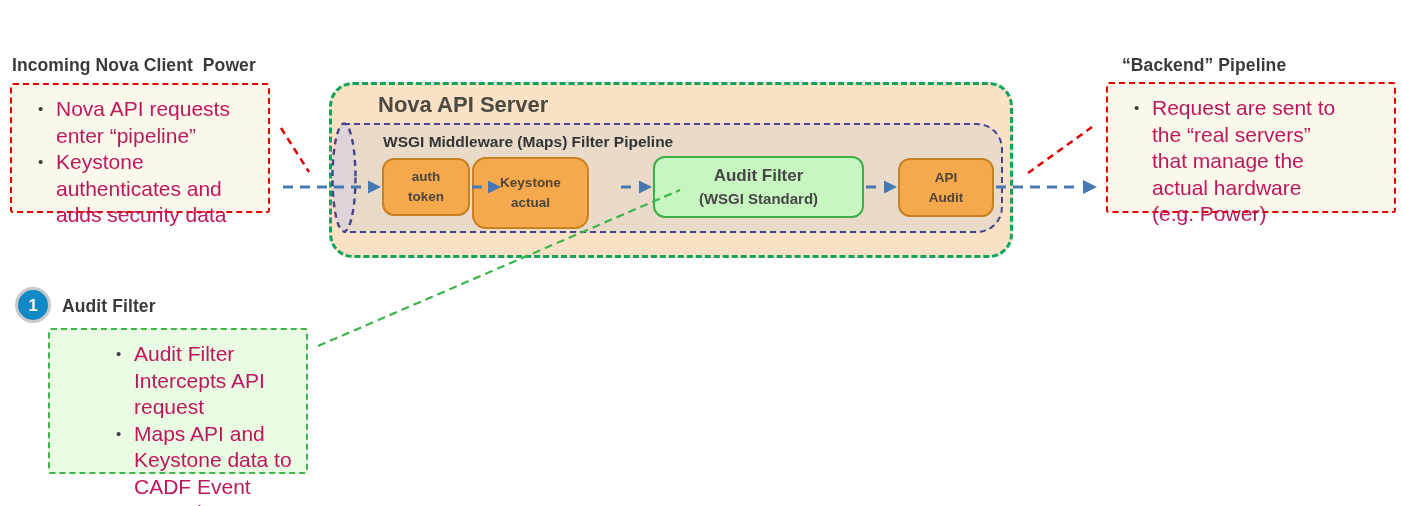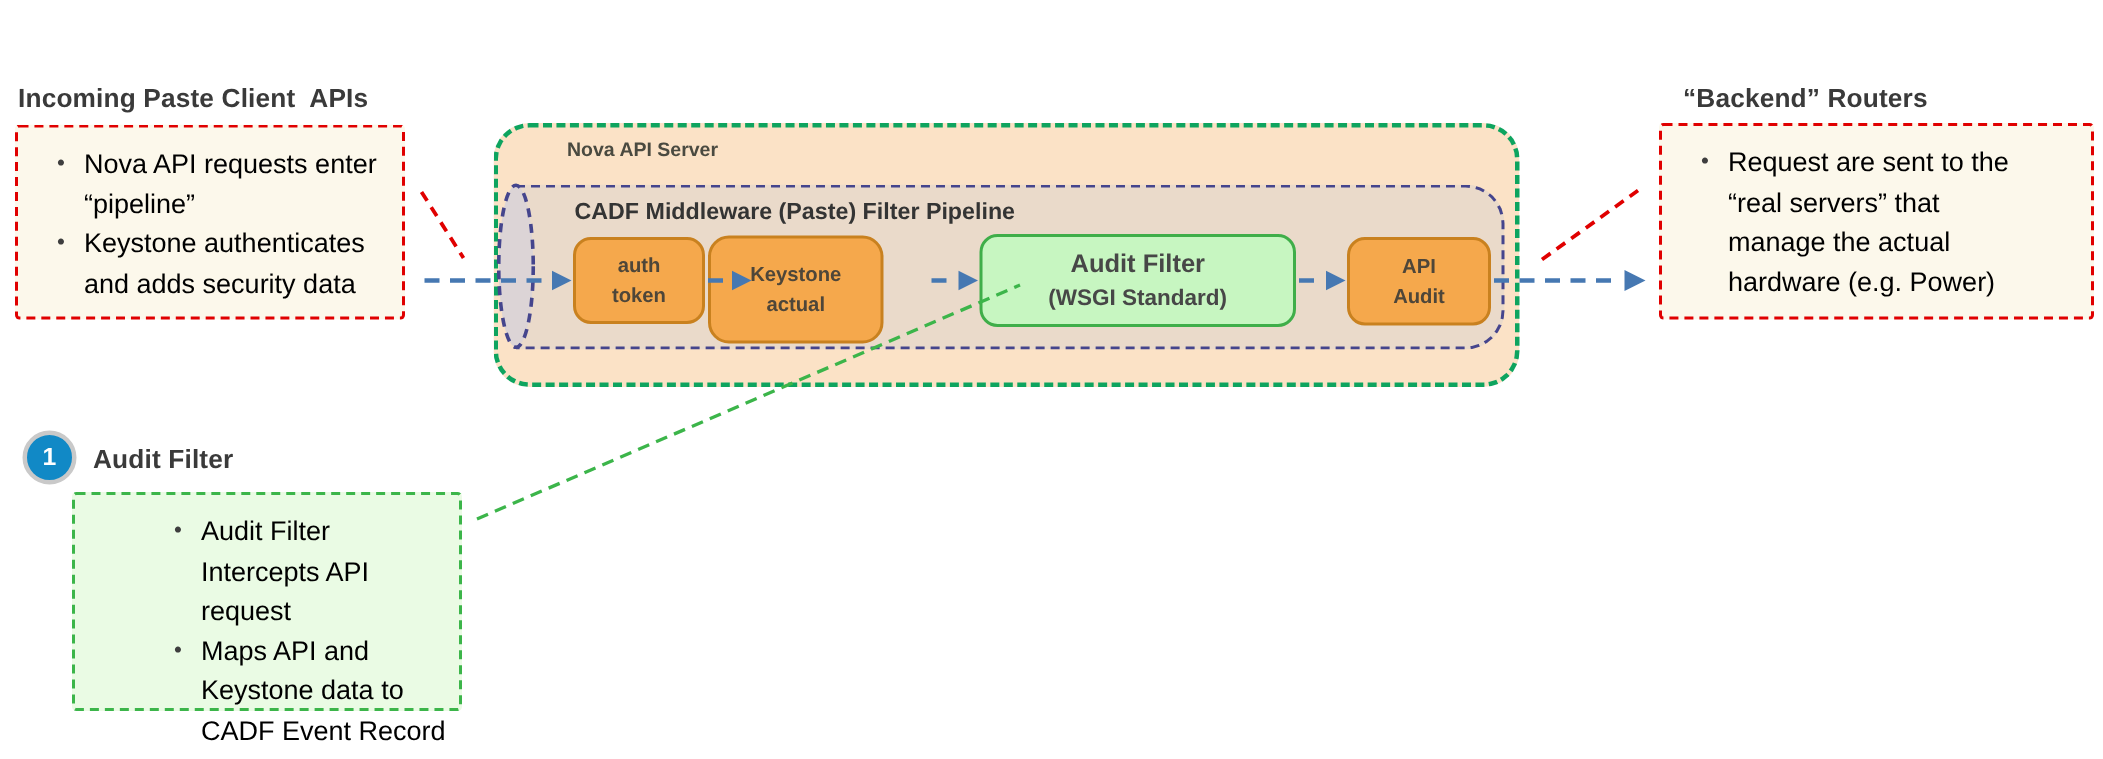--- a/index.html
+++ b/index.html
@@ -13,35 +13,35 @@
     font-size:17.5px; font-weight:700; color:#3a3a3a;
     white-space:pre; letter-spacing:.1px;
   }
   .note-box {
     position:absolute; border-radius:3px; box-sizing:border-box;
     background:#FCF8EB; border:2px dashed #E00000;
   }
   .note-box.green { background:#EAFBE4; border-color:#3CB54A; }
   .bullets { list-style:none; margin:0; padding:11px 8px 0 20px; }
   .bullets li {
-    position:relative; padding-left:24px; color:#000000;
-    font-size:18px; line-height:26.5px;
+    position:relative; padding-left:24px; color:#be185d;
+    font-size:21px; line-height:26.5px;
   }
   .bullets li::before {
     content:"•"; position:absolute; left:6px; top:0;
     font-size:15px; color:#3E3E3E;
   }
   .nova-box {
     position:absolute; left:329px; top:82px; width:684px; height:176px;
     box-sizing:border-box; background:#FBE2C6;
     border:3px dashed #0EA45F; border-radius:24px;
   }
   .nova-title {
     position:absolute; left:378px; top:92px;
-    font-size:13px; font-weight:700; color:#4A4A40; white-space:pre;
+    font-size:22px; font-weight:700; color:#4A4A40; white-space:pre;
   }
   .wsgi-box {
     position:absolute; left:344px; top:123px; width:659px; height:110px;
     box-sizing:border-box; background:#EADACA;
     border:2.5px dashed #45458D; border-left:none;
     border-radius:0 26px 26px 0;
   }
   .wsgi-title {
     position:absolute; left:383px; top:133px;
     font-size:15.5px; font-weight:600; color:#343434; white-space:pre;
@@ -65,52 +65,52 @@
     display:flex; align-items:center; justify-content:center;
     color:#ffffff; font-size:16.5px; font-weight:700;
   }
   .overlay { position:absolute; left:0; top:0; pointer-events:none; }
 </style>
 </head>
 <body>
 
 <div class="stage-wrap">
 
-  <div class="abs heading" style="left:12px; top:55px;">Incoming Paste Client  APIs</div>
+  <div class="abs heading" style="left:12px; top:55px;">Incoming Nova Client  Power</div>
   <div class="note-box" style="left:10px; top:83px; width:260px; height:130px;">
     <ul class="bullets">
       <li style="max-width:214px;">Nova API requests enter “pipeline”</li>
       <li style="max-width:214px;">Keystone authenticates and adds security data</li>
     </ul>
   </div>
 
   <div class="nova-box"></div>
   <div class="nova-title">Nova API Server</div>
 
   <div class="wsgi-box"></div>
-  <div class="wsgi-title">CADF Middleware (Paste) Filter Pipeline</div>
+  <div class="wsgi-title">WSGI Middleware (Maps) Filter Pipeline</div>
 
   <div class="stage orange" style="left:382px; top:158px; width:88px; height:58px;">
     <span class="l1">auth</span>
     <span class="l2">token</span>
   </div>
   <div class="stage orange" style="left:472px; top:157px; width:117px; height:72px; border-radius:14px;">
     <span class="l1">Keystone</span>
     <span class="l2">actual</span>
   </div>
   <div class="stage green" style="left:653px; top:156px; width:211px; height:62px;">
     <span class="l1">Audit Filter</span>
     <span class="l2">(WSGI Standard)</span>
   </div>
   <div class="stage orange" style="left:898px; top:158px; width:96px; height:59px;">
     <span class="l1">API</span>
     <span class="l2">Audit</span>
   </div>
 
-  <div class="abs heading" style="left:1122px; top:55px;">“Backend” Routers</div>
+  <div class="abs heading" style="left:1122px; top:55px;">“Backend” Pipeline</div>
   <div class="note-box" style="left:1106px; top:82px; width:290px; height:131px;">
     <ul class="bullets">
       <li style="max-width:196px;">Request are sent to the “real servers” that manage the actual hardware (e.g. Power)</li>
     </ul>
   </div>
 
   <div class="badge">1</div>
   <div class="abs heading" style="left:62px; top:296px;">Audit Filter</div>
   <div class="note-box green" style="left:48px; top:328px; width:260px; height:146px;padding-left:40px;">
     <ul class="bullets">

